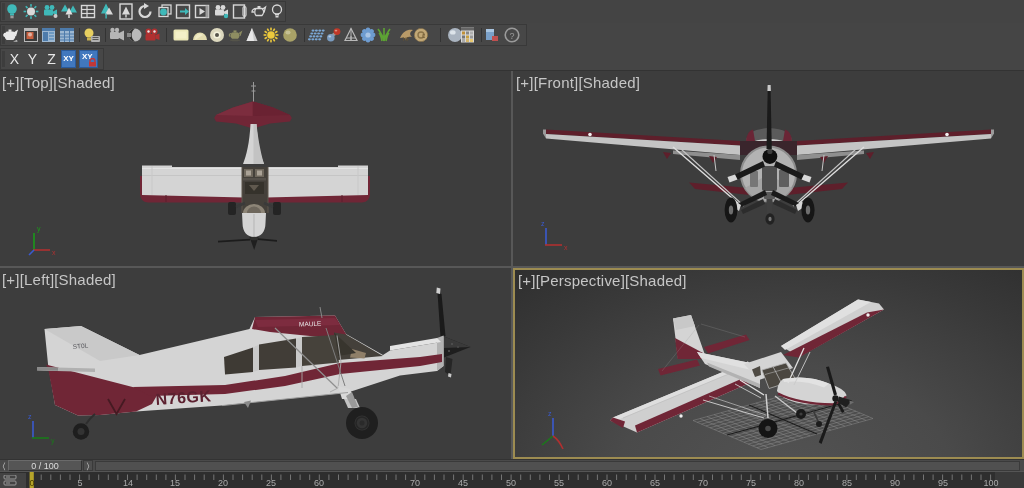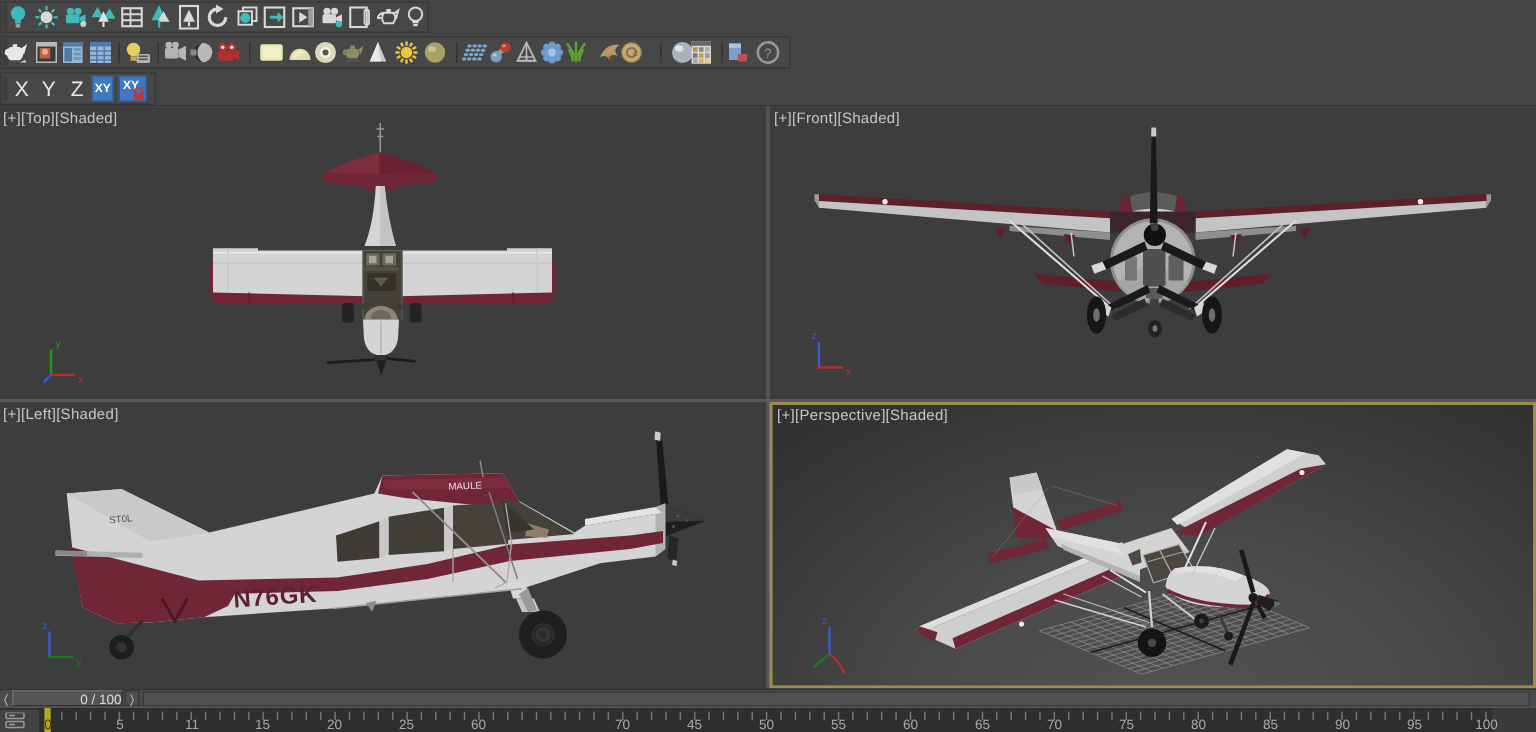--- a/index.html
+++ b/index.html
@@ -1,16 +1,16 @@
 <!DOCTYPE html>
 <html><head><meta charset="utf-8"><style>
 html,body{margin:0;padding:0}
 #root{position:relative;width:1024px;height:488px;background:#444444;font-family:"Liberation Sans",sans-serif;overflow:hidden}
 .abs{position:absolute}
-.lbl{position:absolute;color:#c6c6c6;font-size:10px;letter-spacing:0.2px;white-space:pre}
+.lbl{position:absolute;color:#c6c6c6;font-size:15px;letter-spacing:0.2px;white-space:pre}
 .num{position:absolute;color:#a8a8a8;font-size:9px;transform:translateX(-50%)}
 </style></head><body>
 <div id="root">
 
 <div class="abs" style="left:0;top:0;width:1024px;height:23px;background:#444"></div>
 <div class="abs" style="left:0;top:1px;width:286px;height:21px;background:#474747;border:1px solid #393939;box-sizing:border-box"></div>
 <svg class="abs" style="left:0;top:0" width="290" height="23" viewBox="0 0 290 23">
 <rect x="2" y="3" width="3" height="17" fill="#3d3d3d"></rect>
 <g transform="translate(12,11.5)">
         <circle cx="0" cy="-2.5" r="4.8" fill="#3fb9b9"></circle>
@@ -555,21 +555,21 @@
 <path d="M40,168 Q46,172 50,181" fill="none" stroke="#b03030" stroke-width="1.6"></path>
 <text x="35" y="148" font-size="7" fill="#3a5ad0" font-family="Liberation Sans">z</text>
 </svg>
 <div class="lbl" style="left:2px;top:74px">[+][Top][Shaded]</div>
 <div class="lbl" style="left:516px;top:74px">[+][Front][Shaded]</div>
 <div class="lbl" style="left:2px;top:271px">[+][Left][Shaded]</div>
 <div class="lbl" style="left:518px;top:272px">[+][Perspective][Shaded]</div>
 <div class="abs" style="left:0;top:459px;width:1024px;height:13px;background:#4a4a4a;border-top:1px solid #333;box-sizing:border-box"></div>
 <div class="abs" style="left:95px;top:461px;width:925px;height:10px;background:#505050;border:1px solid #3a3a3a;box-sizing:border-box"></div>
 <div class="abs" style="left:0px;top:460px;width:8px;height:12px;color:#bbb;font-size:9px;text-align:center;line-height:12px">〈</div>
-<div class="abs" style="left:8px;top:460px;width:74px;height:11px;background:#555555;border:1px solid #6a6a6a;border-bottom-color:#333;border-right-color:#333;box-sizing:border-box;color:#ddd;font-size:9px;text-align:right;line-height:10px">0 / 100</div>
+<div class="abs" style="left:8px;top:460px;width:74px;height:11px;background:#555555;border:1px solid #6a6a6a;border-bottom-color:#333;border-right-color:#333;box-sizing:border-box;color:#ddd;font-size:9px;text-align:center;line-height:10px">0 / 100</div>
 <div class="abs" style="left:83px;top:460px;width:10px;height:11px;background:#4e4e4e;border:1px solid #3a3a3a;box-sizing:border-box;color:#bbb;font-size:9px;text-align:center;line-height:10px">〉</div>
 <div class="abs" style="left:0;top:472px;width:1024px;height:16px;background:#2e2e2e"></div>
 <div class="abs" style="left:995px;top:472px;width:29px;height:16px;background:#3a3a3a"></div>
 <div class="abs" style="left:0;top:471px;width:1024px;height:1px;background:#555"></div>
 <div class="abs" style="left:0;top:473px;width:26px;height:15px;background:#434343"></div>
 <svg class="abs" style="left:3px;top:475px" width="18" height="11" viewBox="0 0 18 11">
       <rect x="1" y="0" width="12" height="4" rx="1" fill="none" stroke="#9a9a9a"></rect>
       <rect x="1" y="6" width="12" height="4" rx="1" fill="none" stroke="#9a9a9a"></rect>
       <line x1="3" y1="2" x2="7" y2="2" stroke="#9a9a9a"></line>
       <line x1="3" y1="8" x2="7" y2="8" stroke="#9a9a9a"></line>
@@ -673,21 +673,21 @@
       <line x1="942.6" y1="2.5" x2="942.6" y2="8" stroke="#757575"></line>
       <line x1="952.2" y1="2.5" x2="952.2" y2="8" stroke="#757575"></line>
       <line x1="961.8" y1="2.5" x2="961.8" y2="8" stroke="#757575"></line>
       <line x1="971.4" y1="2.5" x2="971.4" y2="8" stroke="#757575"></line>
       <line x1="981.0" y1="2.5" x2="981.0" y2="8" stroke="#757575"></line>
       <line x1="990.6" y1="2.5" x2="990.6" y2="8" stroke="#757575"></line>
       <rect x="29.6" y="0" width="4.2" height="16" fill="#b5a42a"></rect>
     </svg>
 <div class="num" style="left:32px;top:478px;color:#4a3f00">0</div>
 <div class="num" style="left:80px;top:478px;color:#ababab">5</div>
-<div class="num" style="left:128px;top:478px;color:#ababab">11</div>
+<div class="num" style="left:128px;top:478px;color:#ababab">14</div>
 <div class="num" style="left:175px;top:478px;color:#ababab">15</div>
 <div class="num" style="left:223px;top:478px;color:#ababab">20</div>
 <div class="num" style="left:271px;top:478px;color:#ababab">25</div>
 <div class="num" style="left:319px;top:478px;color:#ababab">60</div>
 <div class="num" style="left:367px;top:498px;color:#ababab">35</div>
 <div class="num" style="left:415px;top:478px;color:#ababab">70</div>
 <div class="num" style="left:463px;top:478px;color:#ababab">45</div>
 <div class="num" style="left:511px;top:478px;color:#ababab">50</div>
 <div class="num" style="left:559px;top:478px;color:#ababab">55</div>
 <div class="num" style="left:607px;top:478px;color:#ababab">60</div>

